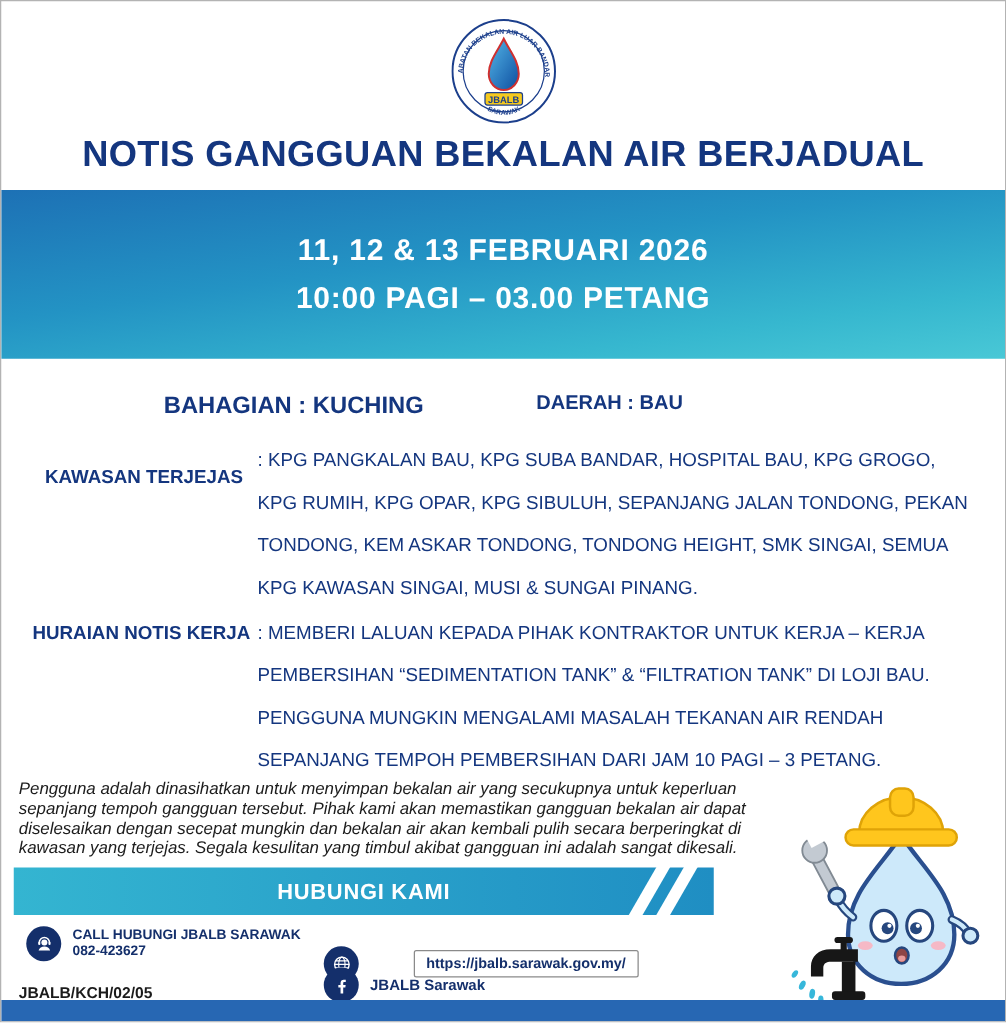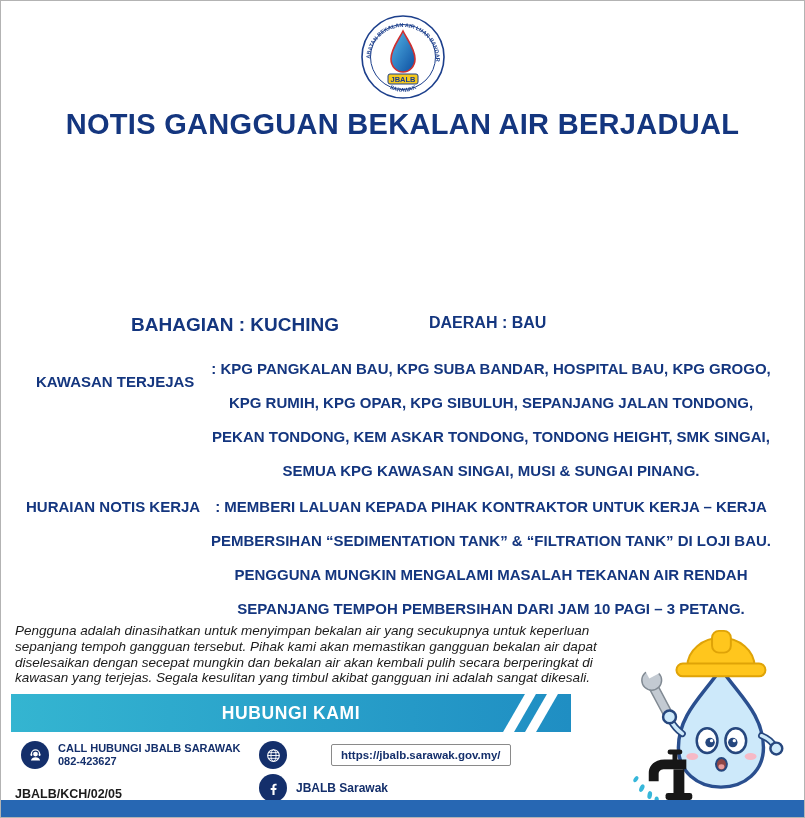--- a/index.html
+++ b/index.html
@@ -21,36 +21,36 @@
     gap:10px; font-weight:bold; font-size:24px; letter-spacing:.6px;
   }
   .bahagian { position:absolute; top:313px; left:130px; color:#14367f; font-size:19px; font-weight:bold; }
   .daerah   { position:absolute; top:313px; left:428px; color:#14367f; font-size:16px; font-weight:bold; }
   .info-row { position:absolute; right:28px; display:flex; }
   .row-kawasan { top:351px; left:35px; }
   .row-huraian { top:489px; left:25px; }
   .row-kawasan .info-label { width:170px;margin-top:13px; }
   .row-huraian .info-label { width:180px; }
   .info-label { flex:0 0 auto; color:#14367f; font-weight:bold; font-size:15px; line-height:34px; }
-  .info-text  { flex:1; color:#14367f; font-weight:bold; font-size:15px; line-height:34px;text-align:center; }
+  .info-text  { flex:1; color:#14367f; font-weight:normal; font-size:15px; line-height:34px; }
   .advisory {
     position:absolute; top:622px; left:14px; width:614px;
     font-style:italic; font-size:13.5px; line-height:15.8px; color:#1c1c1c;
   }
   .contact-banner {
     position:absolute; top:693px; left:10px; width:560px; height:38px;
     background:linear-gradient(90deg,#34b5d1 0%,#1f8ec3 100%);
     display:flex; align-items:center; justify-content:center;
     color:#fff; font-weight:bold; font-size:17.5px; letter-spacing:.6px;
   }
   .banner-cut { position:absolute; top:-3px; bottom:-3px; width:11px; background:#fff; transform:skewX(-30deg); }
   .cut1 { right:24px; } .cut2 { right:46px; }
   .contact-item { position:absolute; display:flex; align-items:center; gap:9px; color:#142f6b; font-weight:bold; }
   .call-centre { left:20px;  top:740px; }
-  .website     { left:258px; top:740px;gap:44px; }
+  .website     { left:258px; top:756px;gap:44px; }
   .instagram   { left:492px; top:742px; }
   .facebook    { left:258px; top:773px; }
   .cicon {
     flex:0 0 auto; width:28px; height:28px; border-radius:50%;
     background:#142f6b; display:flex; align-items:center; justify-content:center;
   }
   .cicon svg { width:17px; height:17px; display:block; }
   .ctext { display:flex; flex-direction:column; line-height:13.5px; font-size:11px; }
   .url-box { border:1.4px solid #8a8a8a; border-radius:2px; padding:4px 9px; font-size:11.5px; }
   .handle { font-size:12px; }
@@ -82,20 +82,24 @@
         <textPath href="#arcB" startOffset="50%" text-anchor="middle">SARAWAK</textPath>
       </text>
       <path d="M42 16 C37 26 30 34 30 44 a12 13 0 0 0 24 0 C54 34 47 26 42 16 Z" fill="url(#dropg)" stroke="#cf3030" stroke-width="1.6"></path>
       <rect x="27" y="59" width="30" height="10" rx="2" fill="#f5c91e" stroke="#1c3f8c" stroke-width="1"></rect>
       <text x="42" y="67" font-size="7.5" font-weight="bold" text-anchor="middle" fill="#1c3f8c">JBALB</text>
     </svg>
   </div>
 
   <h1 class="title">NOTIS GANGGUAN BEKALAN AIR BERJADUAL</h1>
 
+  <div class="date-banner">
+    <div>11, 12 &amp; 13 FEBRUARI 2026</div>
+    <div>10:00 PAGI – 03.00 PETANG</div>
+  </div>
 
   <div class="bahagian">BAHAGIAN : KUCHING</div>
   <div class="daerah">DAERAH : BAU</div>
 
   <div class="info-row row-kawasan">
     <div class="info-label">KAWASAN TERJEJAS</div>
     <div class="info-text">: KPG PANGKALAN BAU, KPG SUBA BANDAR, HOSPITAL BAU, KPG GROGO, KPG RUMIH, KPG OPAR, KPG SIBULUH, SEPANJANG JALAN TONDONG, PEKAN TONDONG, KEM ASKAR TONDONG, TONDONG HEIGHT, SMK SINGAI, SEMUA KPG KAWASAN SINGAI, MUSI &amp; SUNGAI PINANG.</div>
   </div>
 
   <div class="info-row row-huraian">

